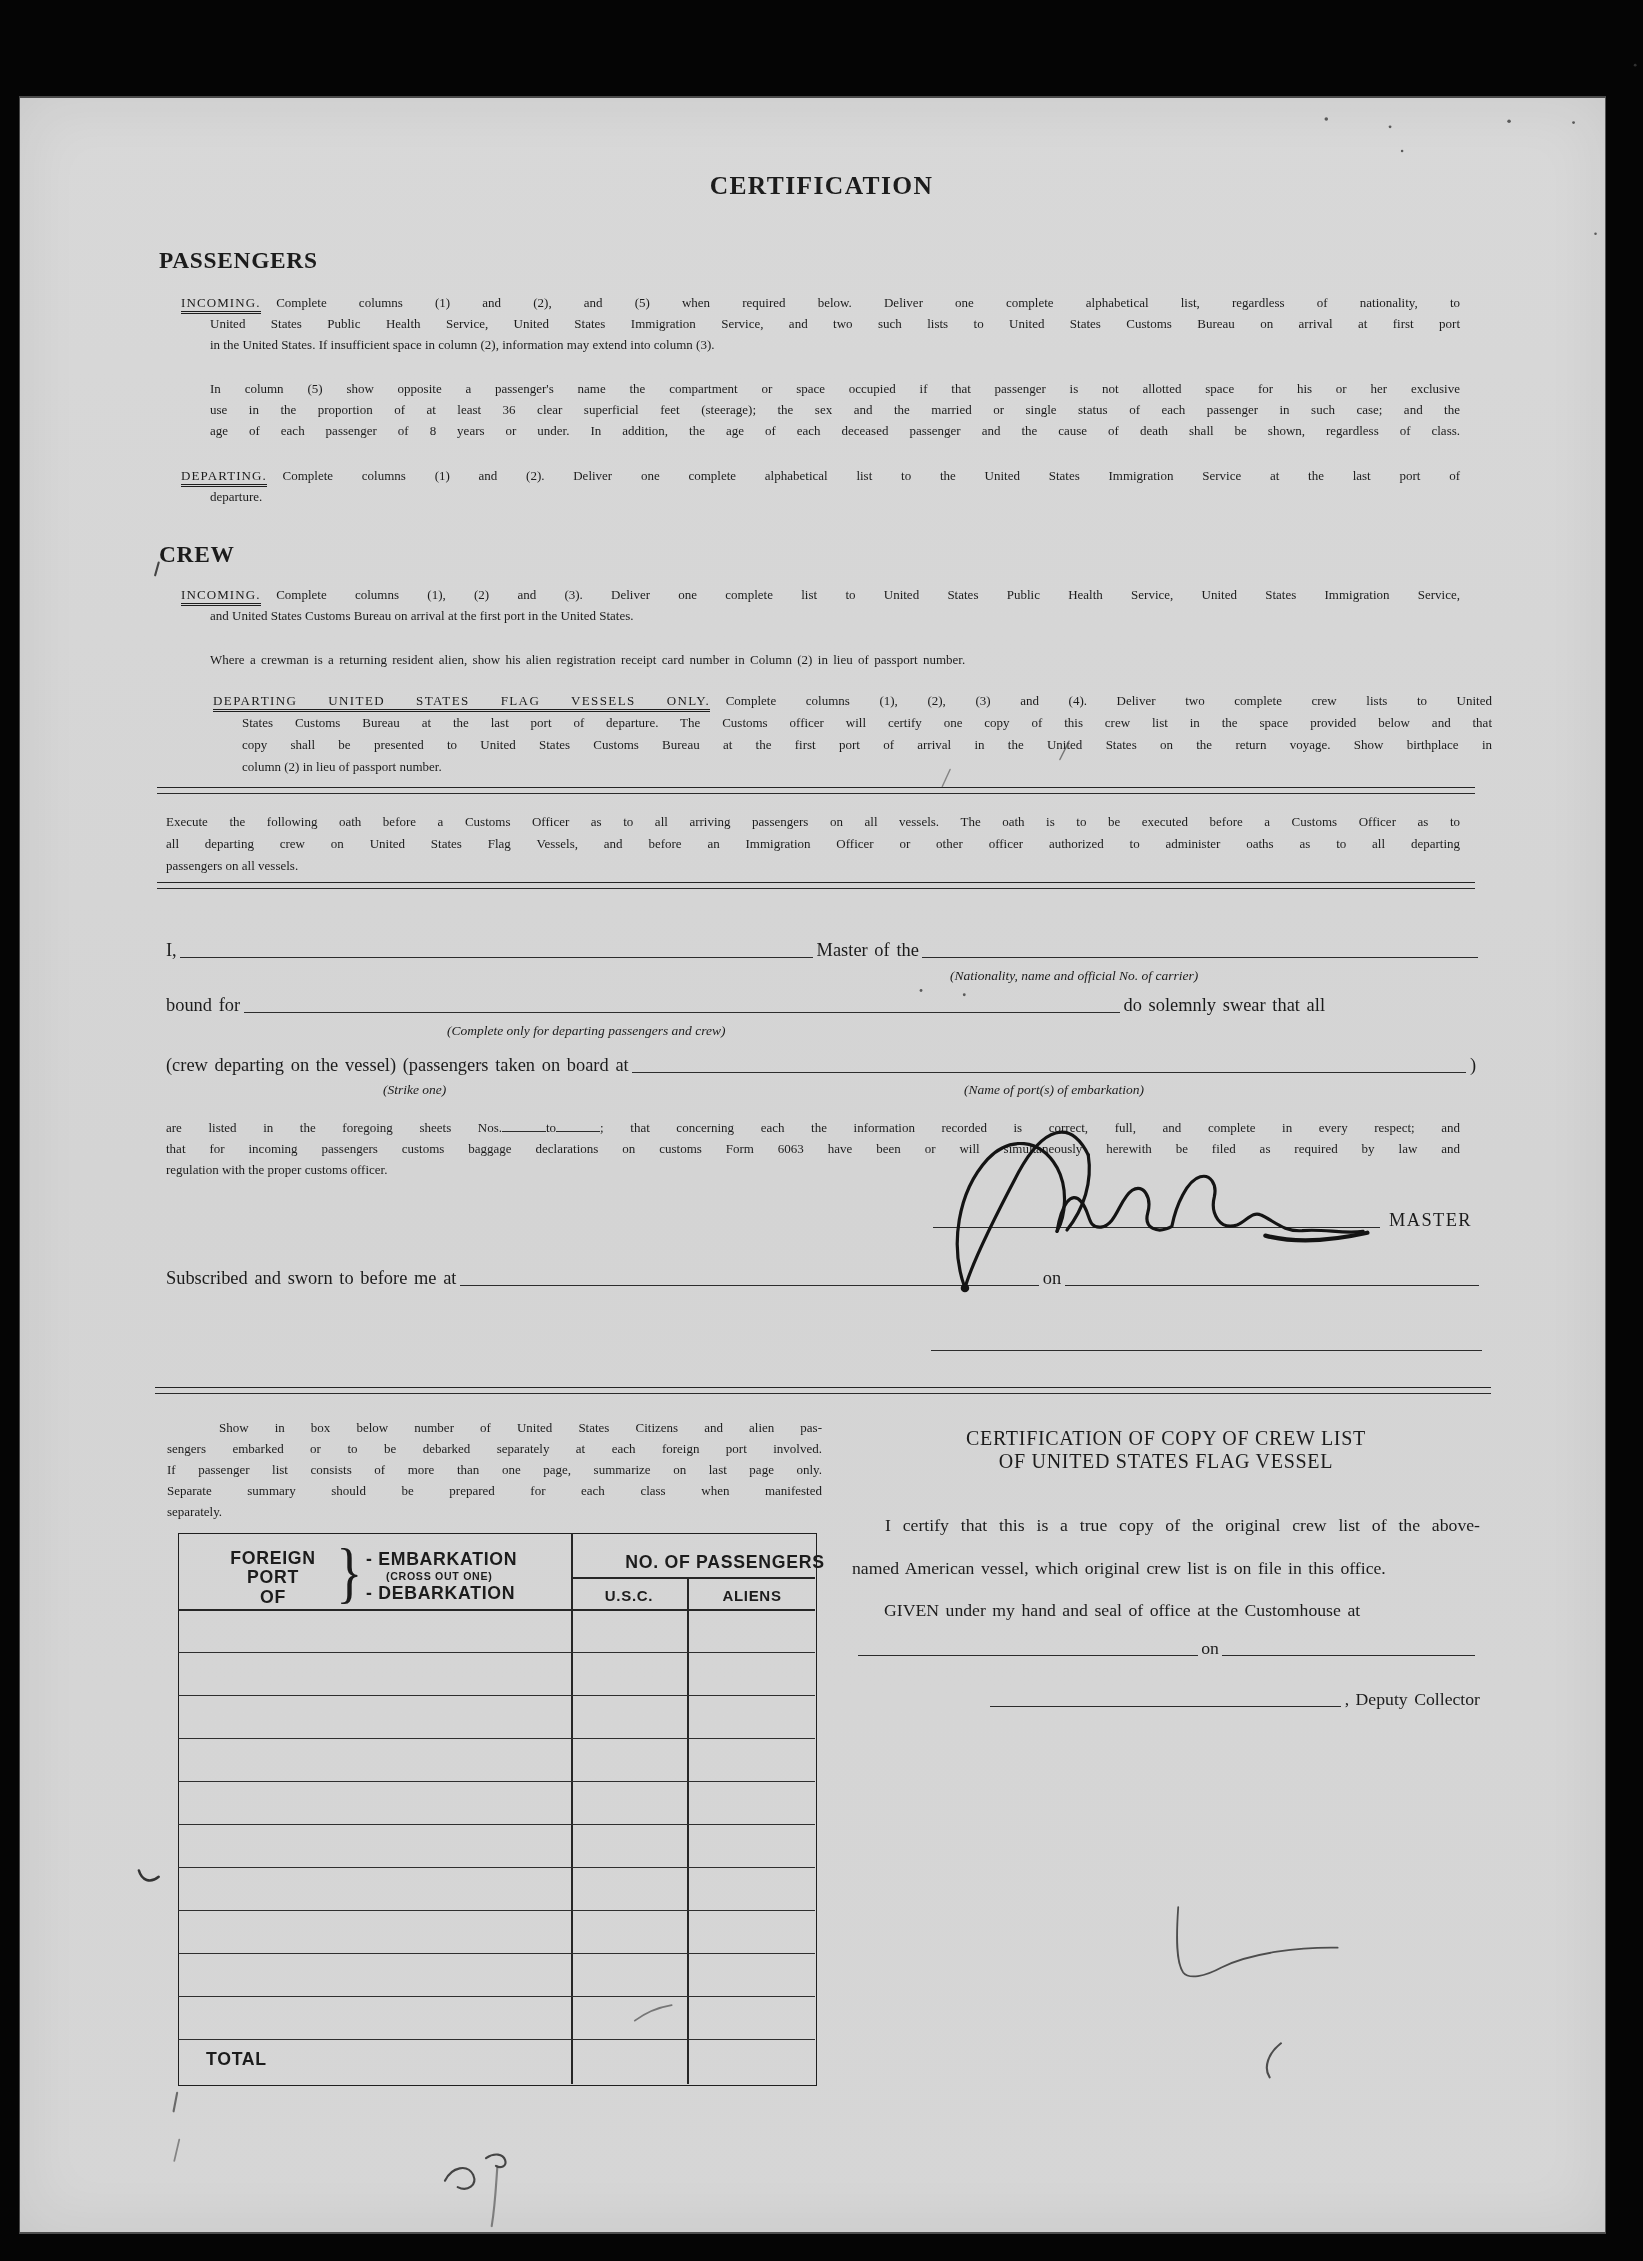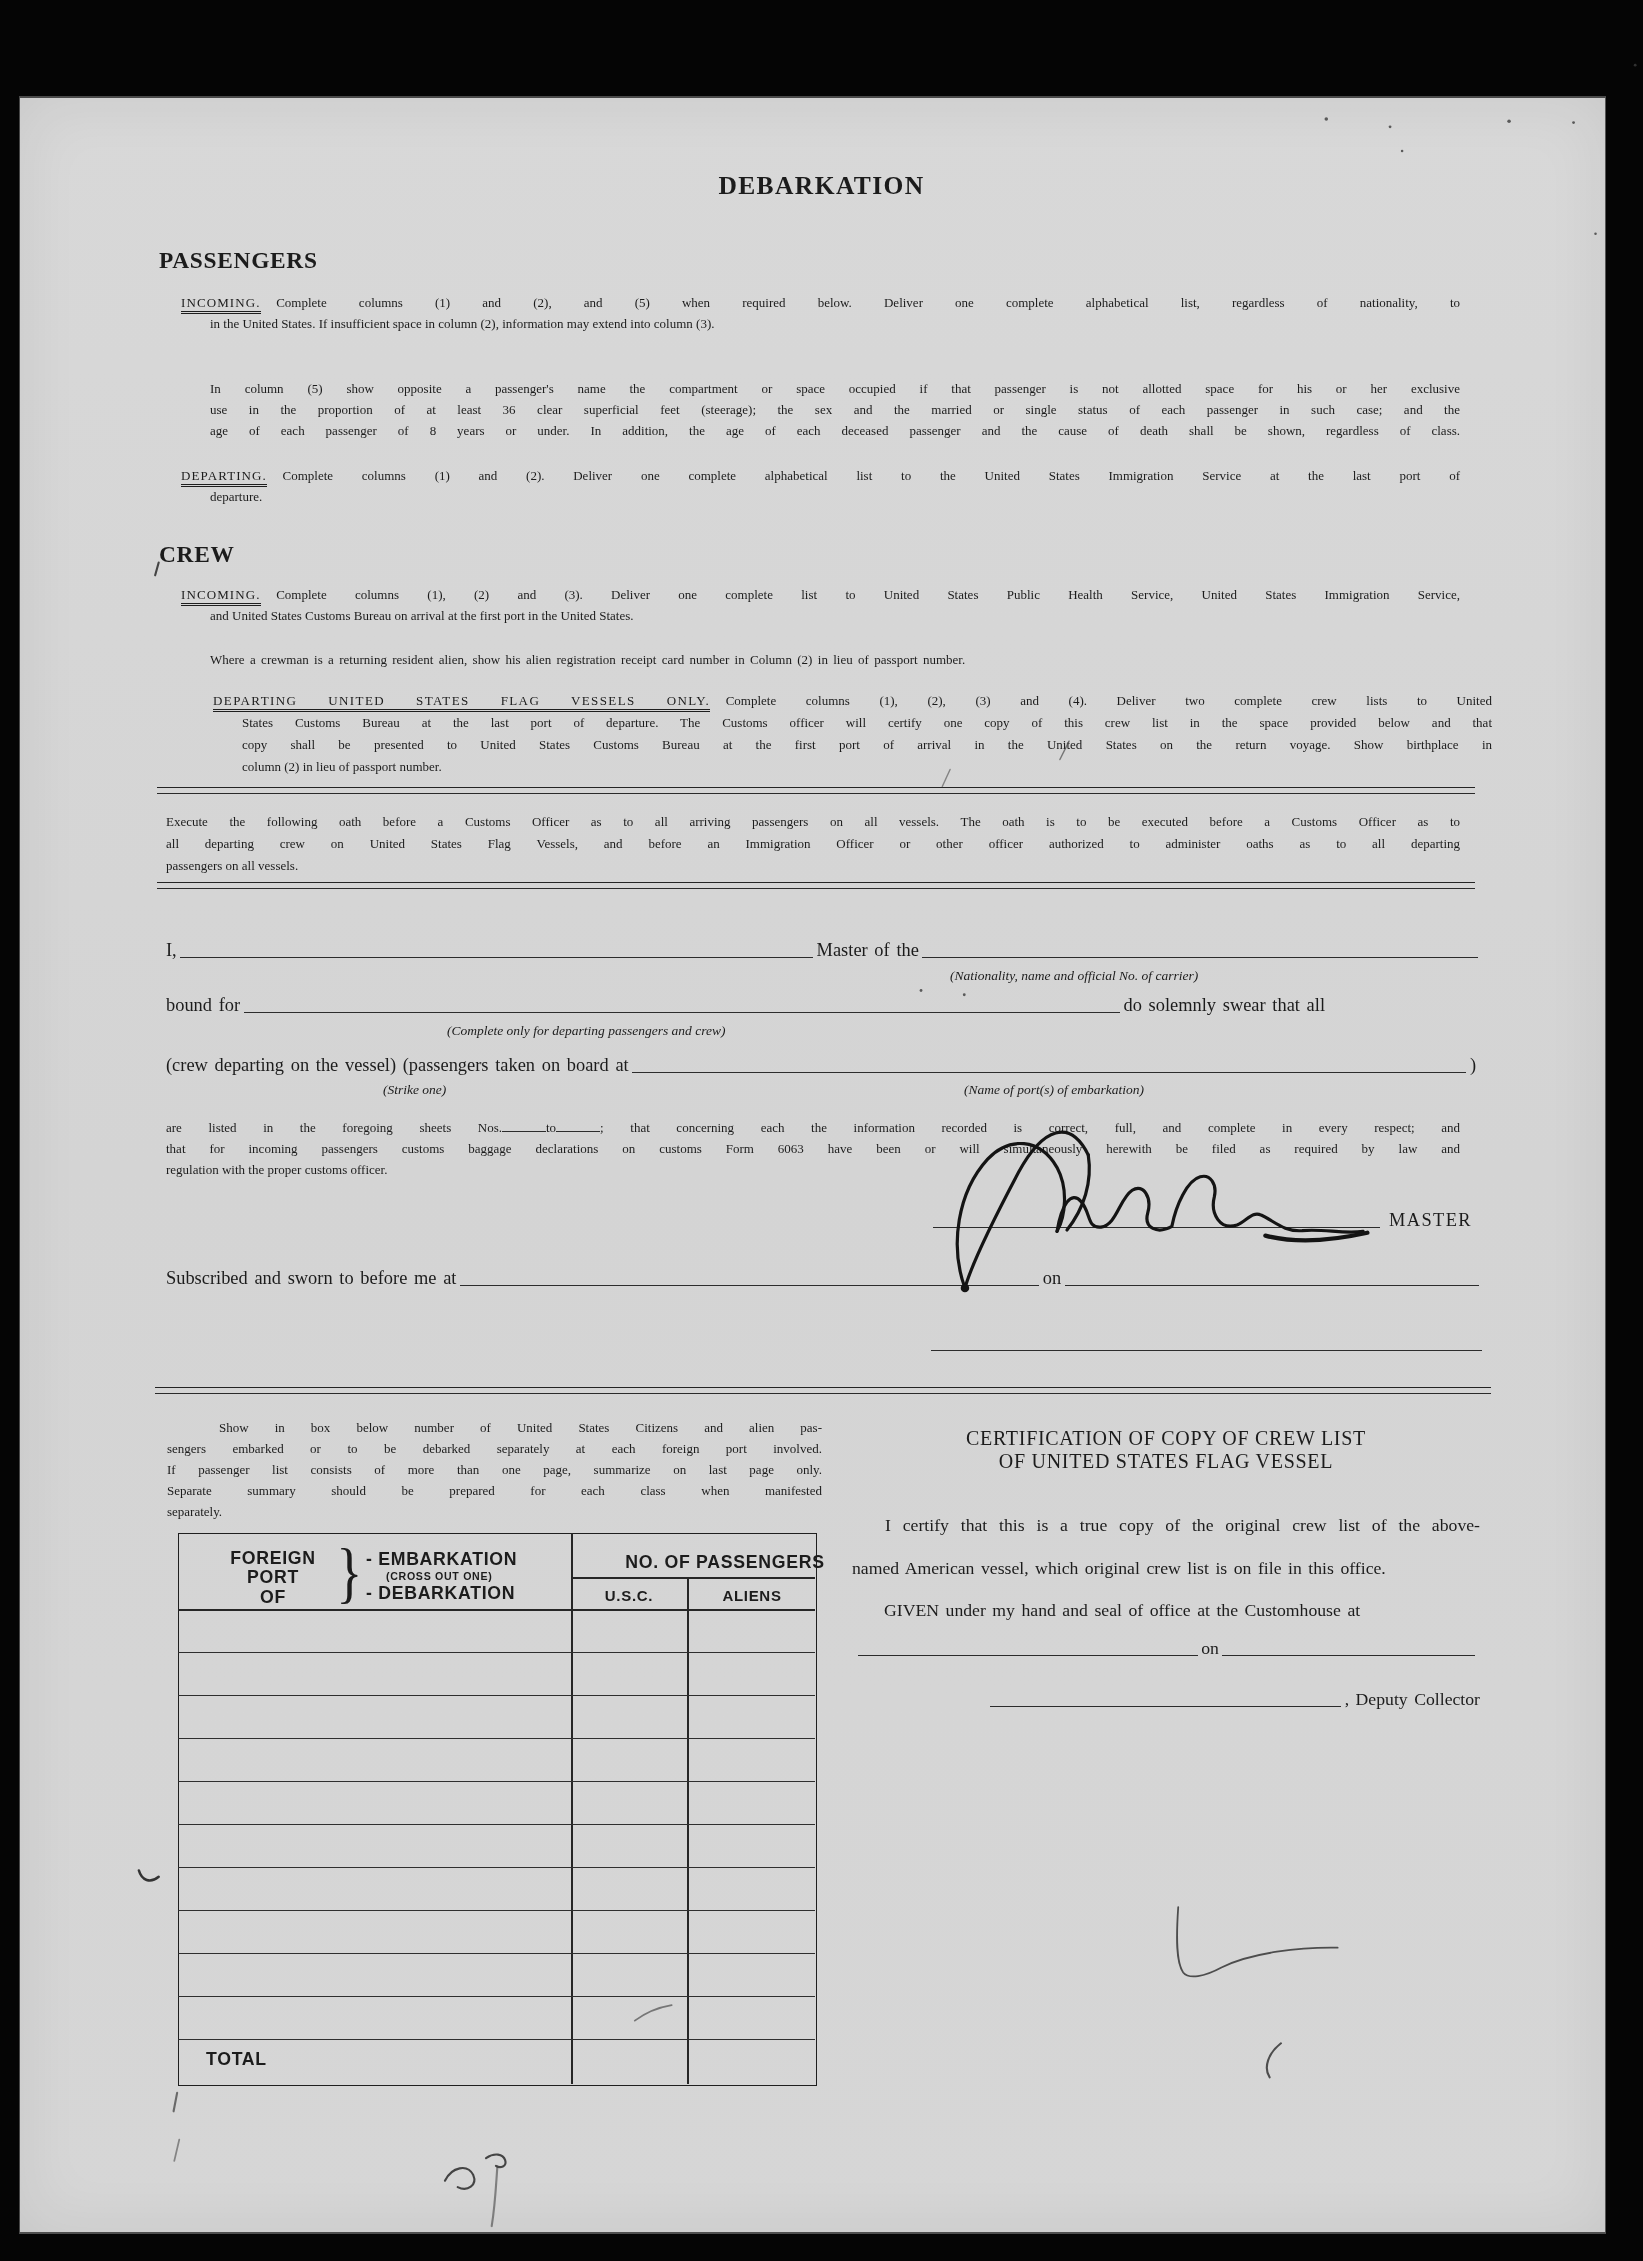--- a/index.html
+++ b/index.html
@@ -37,26 +37,27 @@
   .svg-overlay{position:absolute;inset:0;pointer-events:none;}
 </style>
 </head>
 <body>
 
 <div class="page">
   <div class="paper"></div>
 
   <div class="content">
 
-    <div class="titleline" style="top:171px;">DEBARKATION</div>
+    <div class="titleline" style="top:171px;">CERTIFICATION</div>
 
     <div class="t heading" style="left:159px;top:247px;">PASSENGERS</div>
 
     <div class="para" style="left:181px;top:292px;width:1279px;">
       <span class="ln"><span class="lead">INCOMING.</span><span class="gap"></span><span>Complete columns (1) and (2), and (5) when required below.  Deliver one complete alphabetical list, regardless of nationality, to</span></span>
+      <span class="ln cont">United States Public Health Service, United States Immigration Service, and two such lists to United States Customs Bureau on arrival at first port</span>
       <span class="ln cont last">in the United States.  If insufficient space in column (2), information may extend into column (3).</span>
     </div>
 
     <div class="para" style="left:210px;top:378px;width:1250px;">
       <span class="ln">In column (5) show opposite a passenger's name the compartment or space occupied if that passenger is not allotted space for his or her exclusive</span>
       <span class="ln">use in the proportion of at least 36 clear superficial feet (steerage); the sex and the married or single status of each passenger in such case; and the</span>
       <span class="ln">age of each passenger of 8 years or under.  In addition, the age of each deceased passenger and the cause of death shall be shown, regardless of class.</span>
     </div>
 
     <div class="para" style="left:181px;top:465px;width:1279px;">

